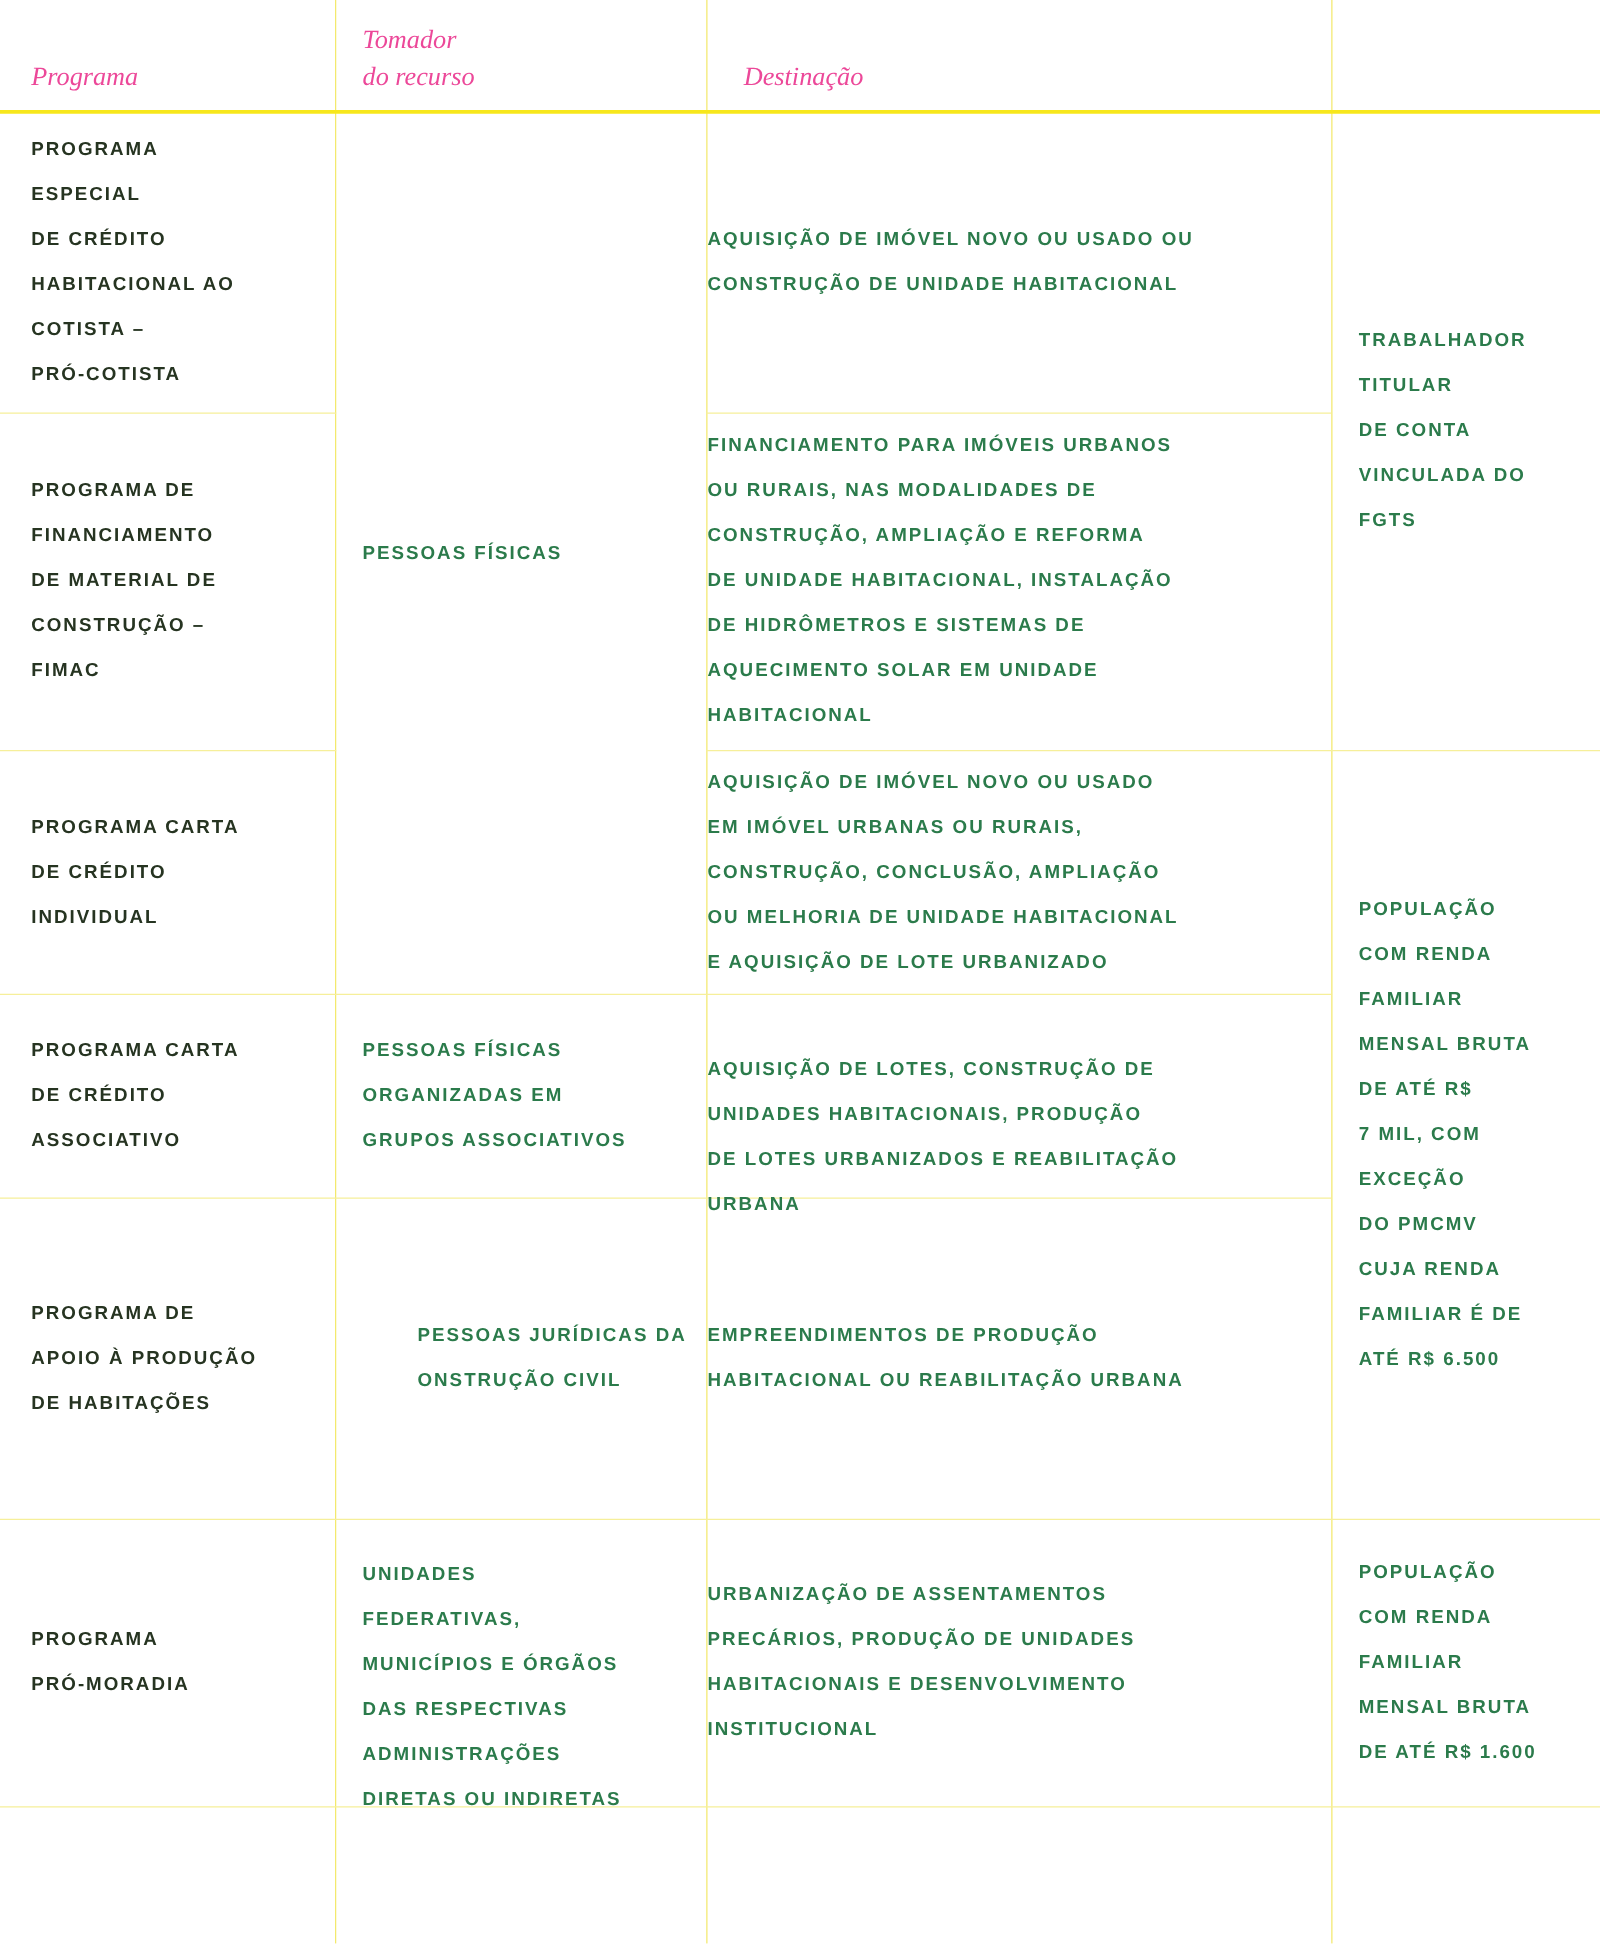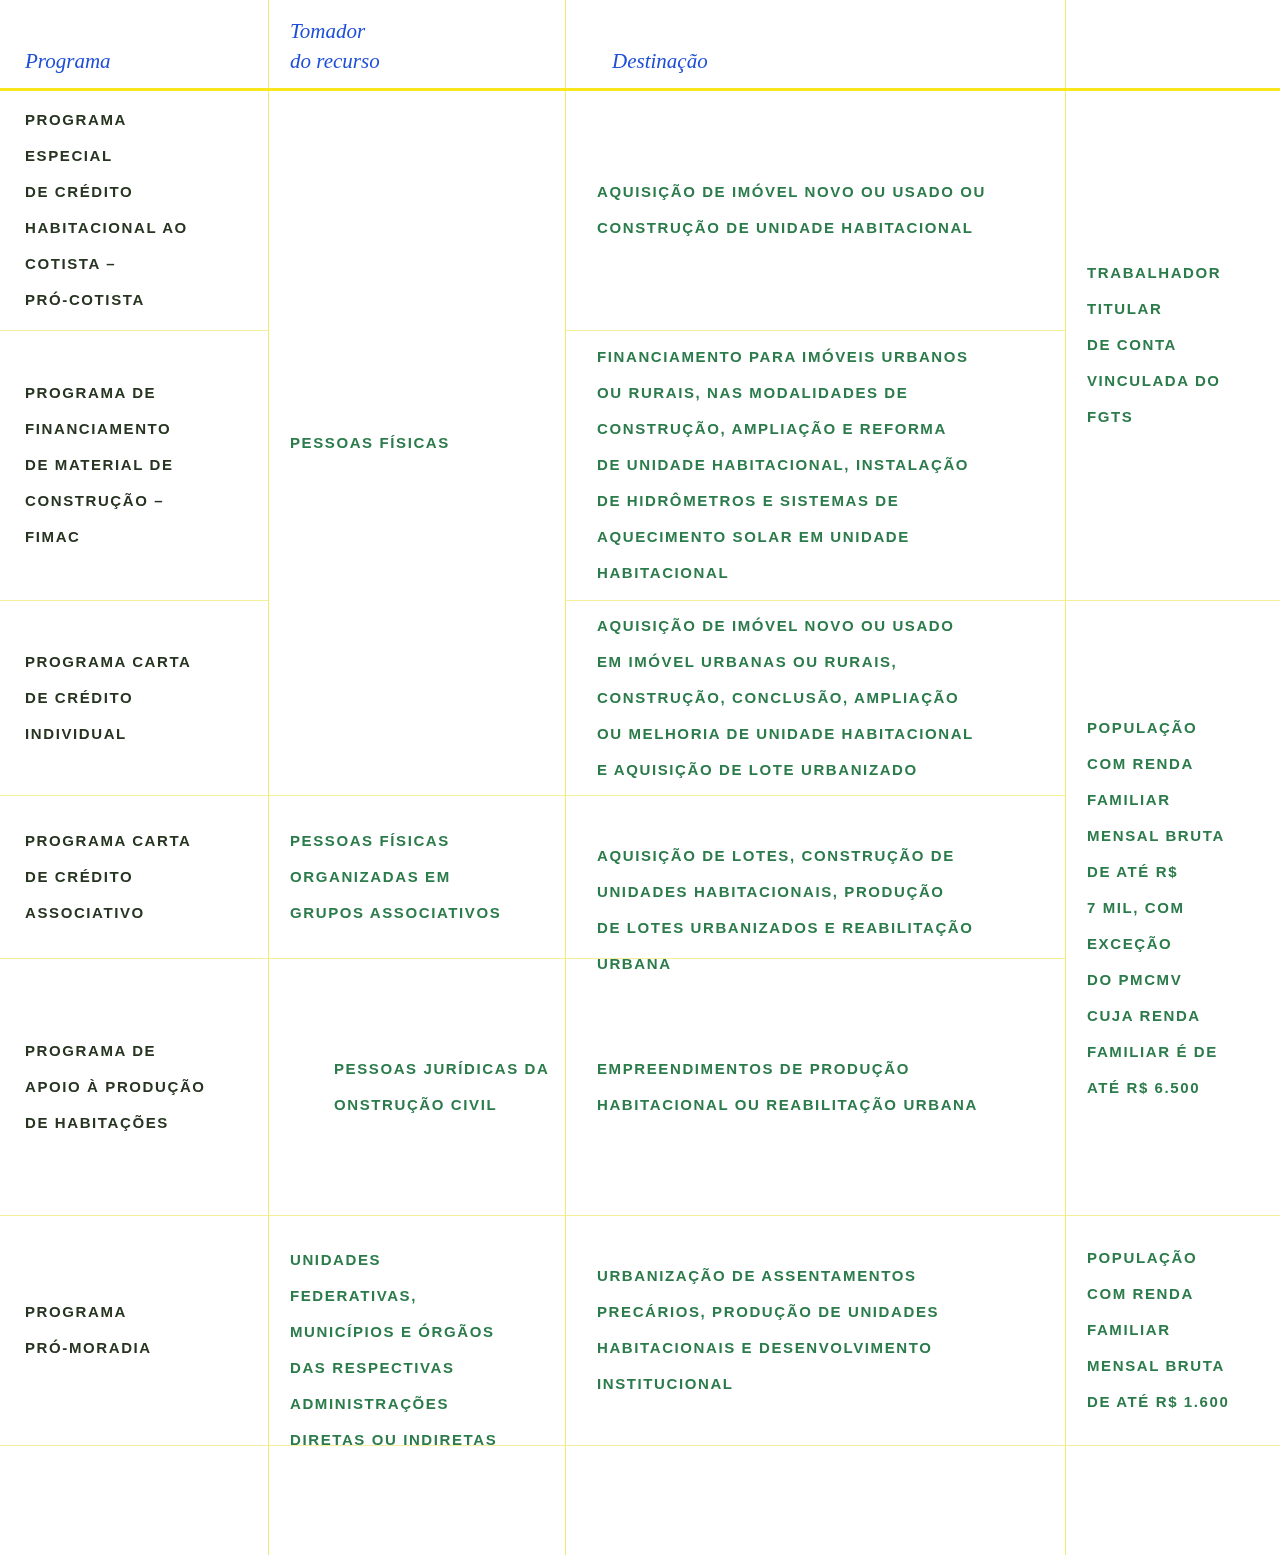--- a/index.html
+++ b/index.html
@@ -14,37 +14,37 @@
   .vline{position:absolute;top:0;height:1555px;width:1px;background:#f3e96e;}
   .hline{position:absolute;height:1px;background:#f6ef9a;}
   .header-rule{position:absolute;left:0;top:88px;width:1280px;height:3px;background:#f7e71c;}
   
   .colhead{
     position:absolute;top:0;height:88px;
     display:flex;align-items:flex-end;
     padding-bottom:12px;box-sizing:border-box;
     font-family:"Liberation Serif", serif;
     font-style:italic;font-size:21px;line-height:30px;
-    color:#1d4ed8;white-space:pre-line;
+    color:#ec4899;white-space:pre-line;
   }
   
   .cell{
     position:absolute;
     display:flex;align-items:center;
     box-sizing:border-box;
     white-space:pre-line;
     font-weight:700;
     font-size:15px;line-height:36px;
     letter-spacing:1.6px;
     color:#2b7b4b;
   }
   .cell.dark{color:#263421;}
   .col1{left:25px;width:230px;}
   .col2{left:290px;width:262px;}
-  .col3{left:597px;width:470px;}
+  .col3{left:566px;width:470px;}
   .col4{left:1087px;width:186px;}
 </style>
 </head>
 <body>
 
 <div class="page">
 
   <div class="vline" style="left:268px;"></div>
   <div class="vline" style="left:565px;"></div>
   <div class="vline" style="left:1065px;"></div>
@@ -56,21 +56,21 @@
   <div class="hline" style="top:600px;left:0;width:269px;"></div>
   <div class="hline" style="top:600px;left:565px;width:715px;"></div>
   <div class="hline" style="top:795px;left:0;width:1065px;"></div>
   <div class="hline" style="top:958px;left:0;width:1065px;"></div>
   <div class="hline" style="top:1215px;left:0;width:1280px;"></div>
   <div class="hline" style="top:1445px;left:0;width:1280px;"></div>
 
   <div class="colhead" style="left:25px;width:230px;">Programa</div>
   <div class="colhead" style="left:290px;width:262px;">Tomador
 do recurso</div>
-  <div class="colhead" style="left:612px;width:470px;font-style:italic;">Destinação</div>
+  <div class="colhead" style="left:595px;width:470px;font-style:italic;">Destinação</div>
 
   <div class="cell dark col1" style="top:90px;height:240px;">PROGRAMA
 ESPECIAL
 DE CRÉDITO
 HABITACIONAL AO
 COTISTA –
 PRÓ-COTISTA</div>
   <div class="cell dark col1" style="top:330px;height:270px;">PROGRAMA DE
 FINANCIAMENTO
 DE MATERIAL DE

